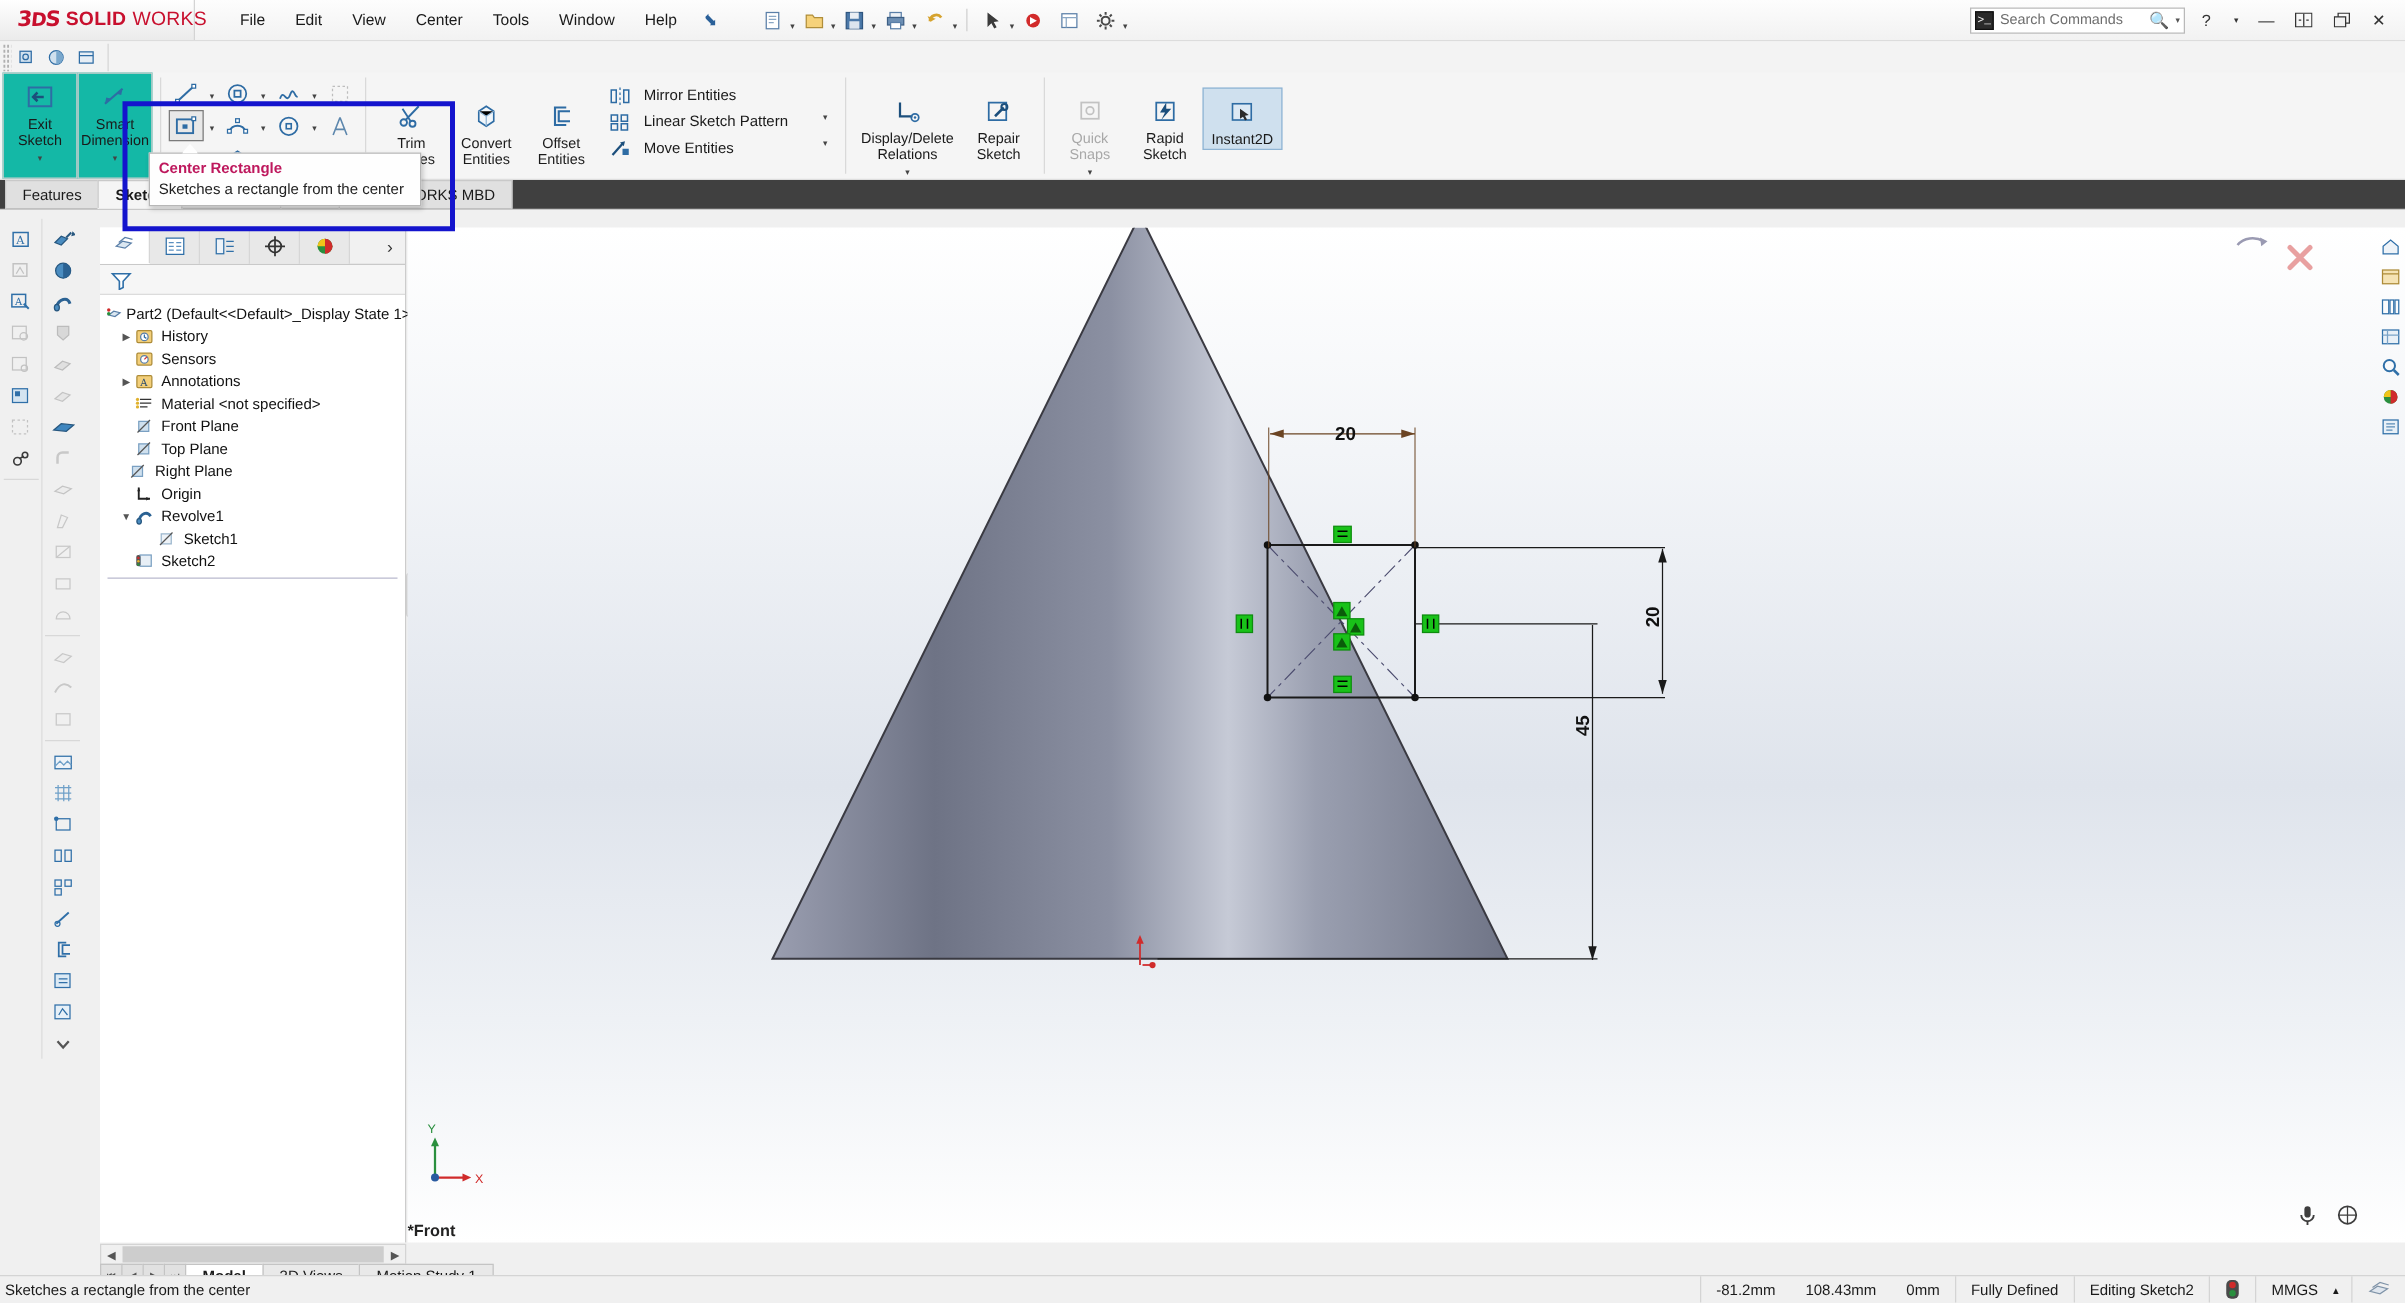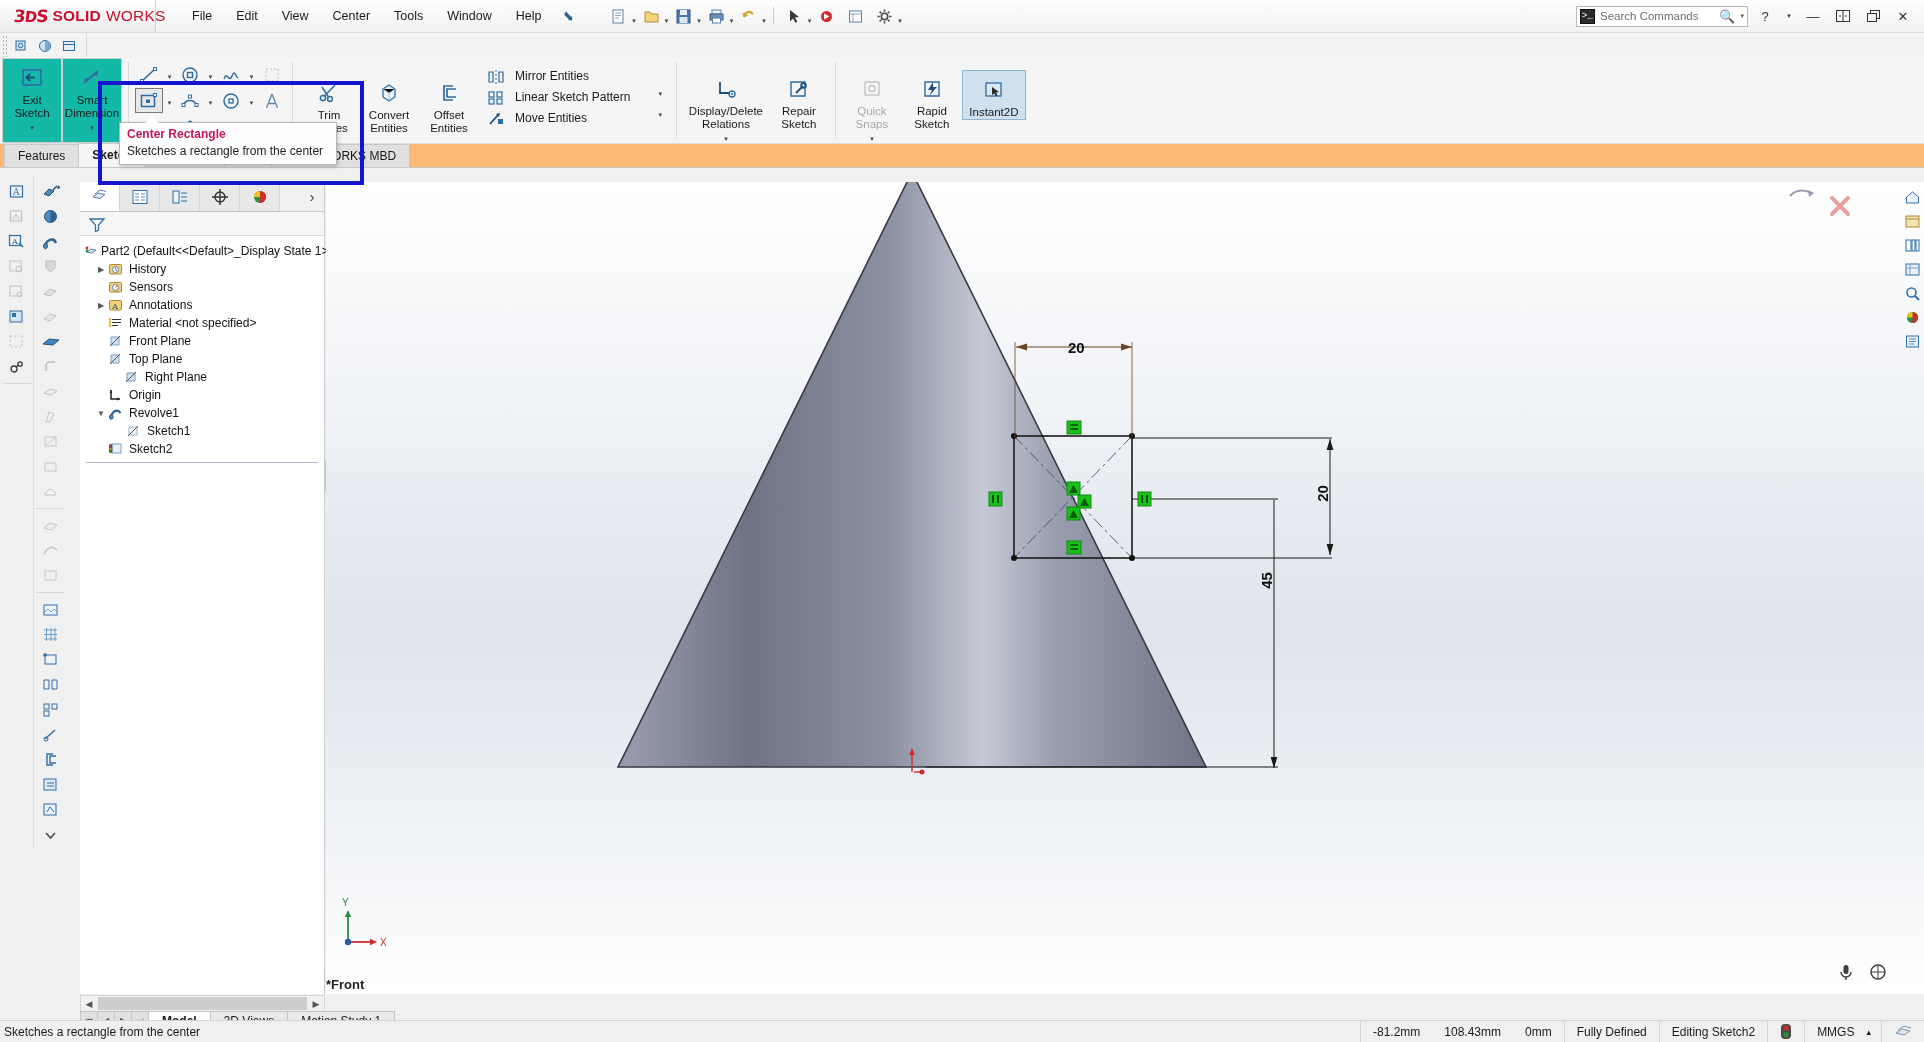--- a/index.html
+++ b/index.html
@@ -104,21 +104,21 @@
   .stool.dimmed { color: #bdbdbd; }
 
   .listbtns { display: flex; flex-direction: column; justify-content: center; padding: 3px 4px; }
   .lbtn { display: flex; align-items: flex-start; height: 21px; padding: 0 6px 0 2px; gap: 6px;
           font-size: 12px; cursor: default; }
   .lbtn .li { width: 22px; text-align: center; font-size: 14px; color: #2e6ca4; }
   .lbtn .lc { margin-left: auto; font-size: 7px; color: #444; padding-left: 22px; }
 
   
   .ribtabs { position: absolute; top: 144px; left: 0; width: 1924px; height: 24px;
-             background: #fdba74; display: flex; align-items: flex-end; border-bottom: 1px solid #c9c9c9; }
+             background: #404040; display: flex; border-bottom: 1px solid #c9c9c9; }
   .rtab { padding: 4px 13px; font-size: 12px; background: #e0e0e0; border: 1px solid #c9c9c9;
           border-bottom: none; margin-right: -1px; cursor: default; color: #1a1a1a; }
   .rtab.on { background: #f5f5f5; font-weight: bold; border-bottom: 1px solid #f5f5f5; }
 
   
   .tooltip {
     position: absolute; left: 119px; top: 122px; width: 218px; height: 43px;
     background: #fefefe; border: 1px solid #b7b7b7;
     box-shadow: 1px 2px 4px rgba(0,0,0,0.2); z-index: 60; padding: 4px 7px;
   }
@@ -933,21 +933,21 @@
       </div>
       <div class="tnode" style="padding-left:28px">
         <span class="ticon">
           <svg width="15" height="14" viewBox="0 0 15 14">
               <path d="M3 3h8v8H3z" fill="#cfe0ee" stroke="#7aa0c2"></path>
               <path d="M2 12L12 2" stroke="#555"></path>
             </svg>
         </span>
         <span class="tlabel">Top Plane</span>
       </div>
-      <div class="tnode" style="padding-left:44px">
+      <div class="tnode" style="padding-left:23px">
         <span class="ticon">
           <svg width="15" height="14" viewBox="0 0 15 14">
               <path d="M3 3h8v8H3z" fill="#cfe0ee" stroke="#7aa0c2"></path>
               <path d="M2 12L12 2" stroke="#555"></path>
             </svg>
         </span>
         <span class="tlabel">Right Plane</span>
       </div>
       <div class="tnode" style="padding-left:28px">
         <span class="ticon">

